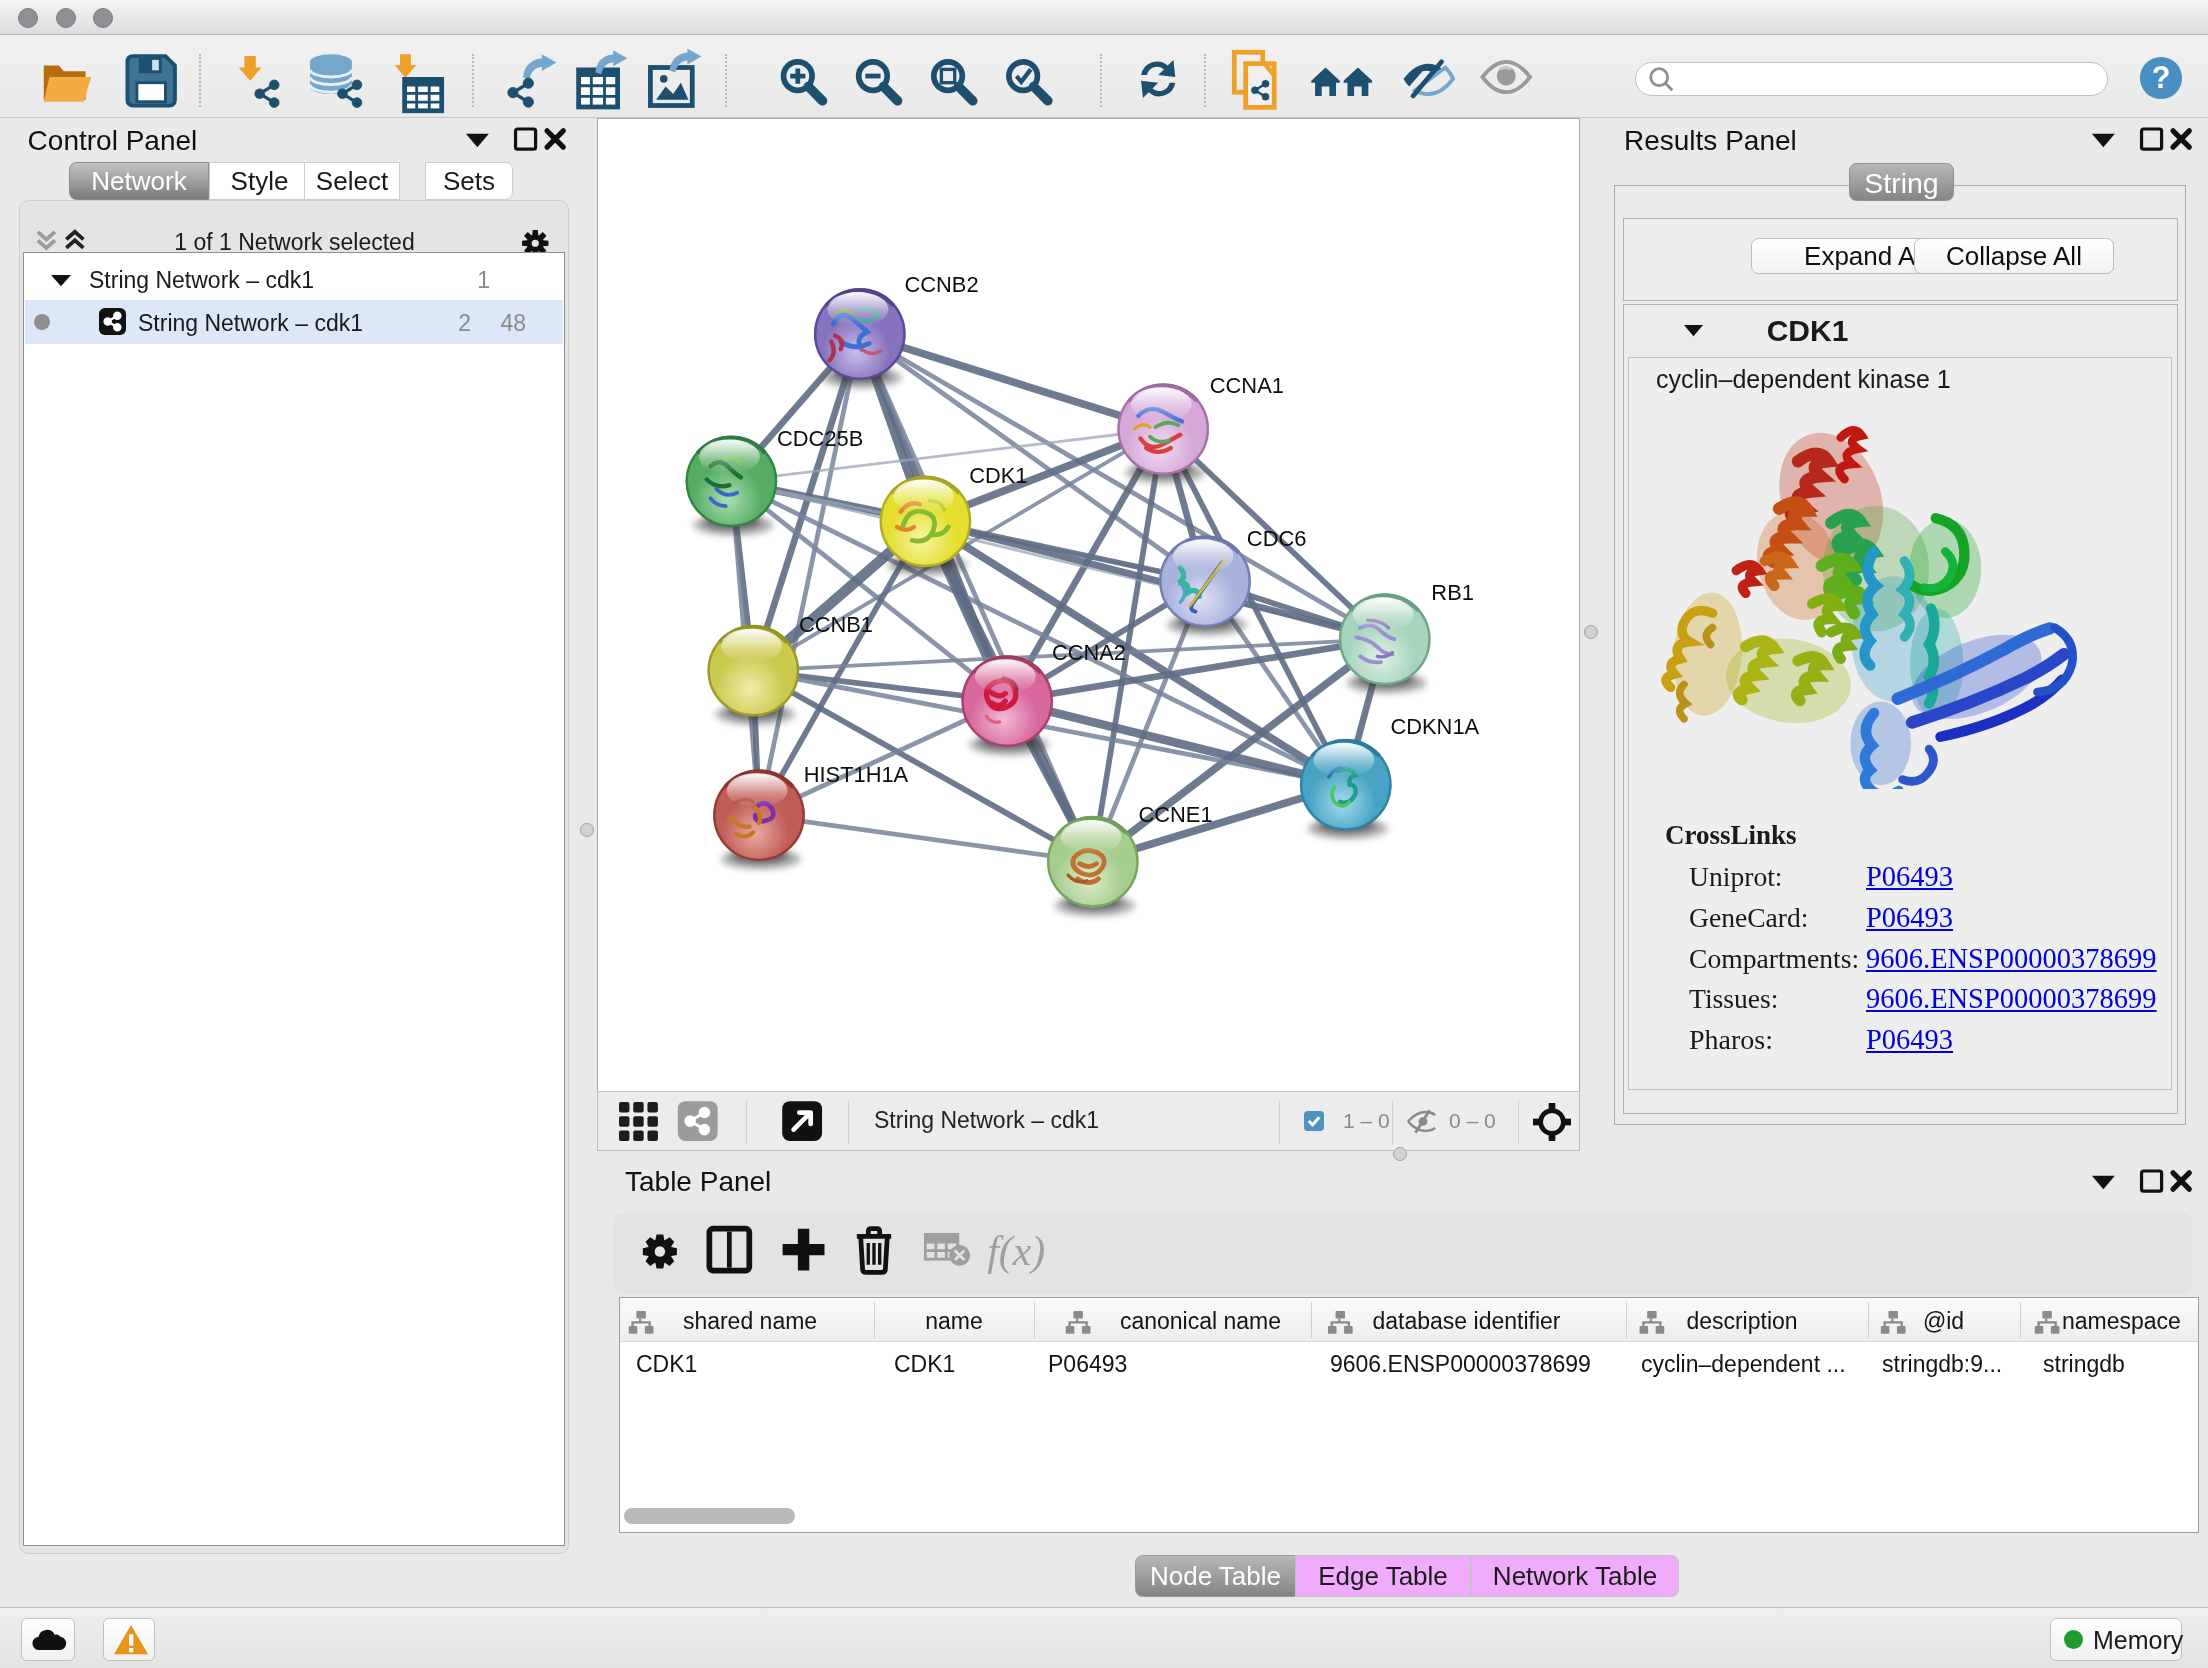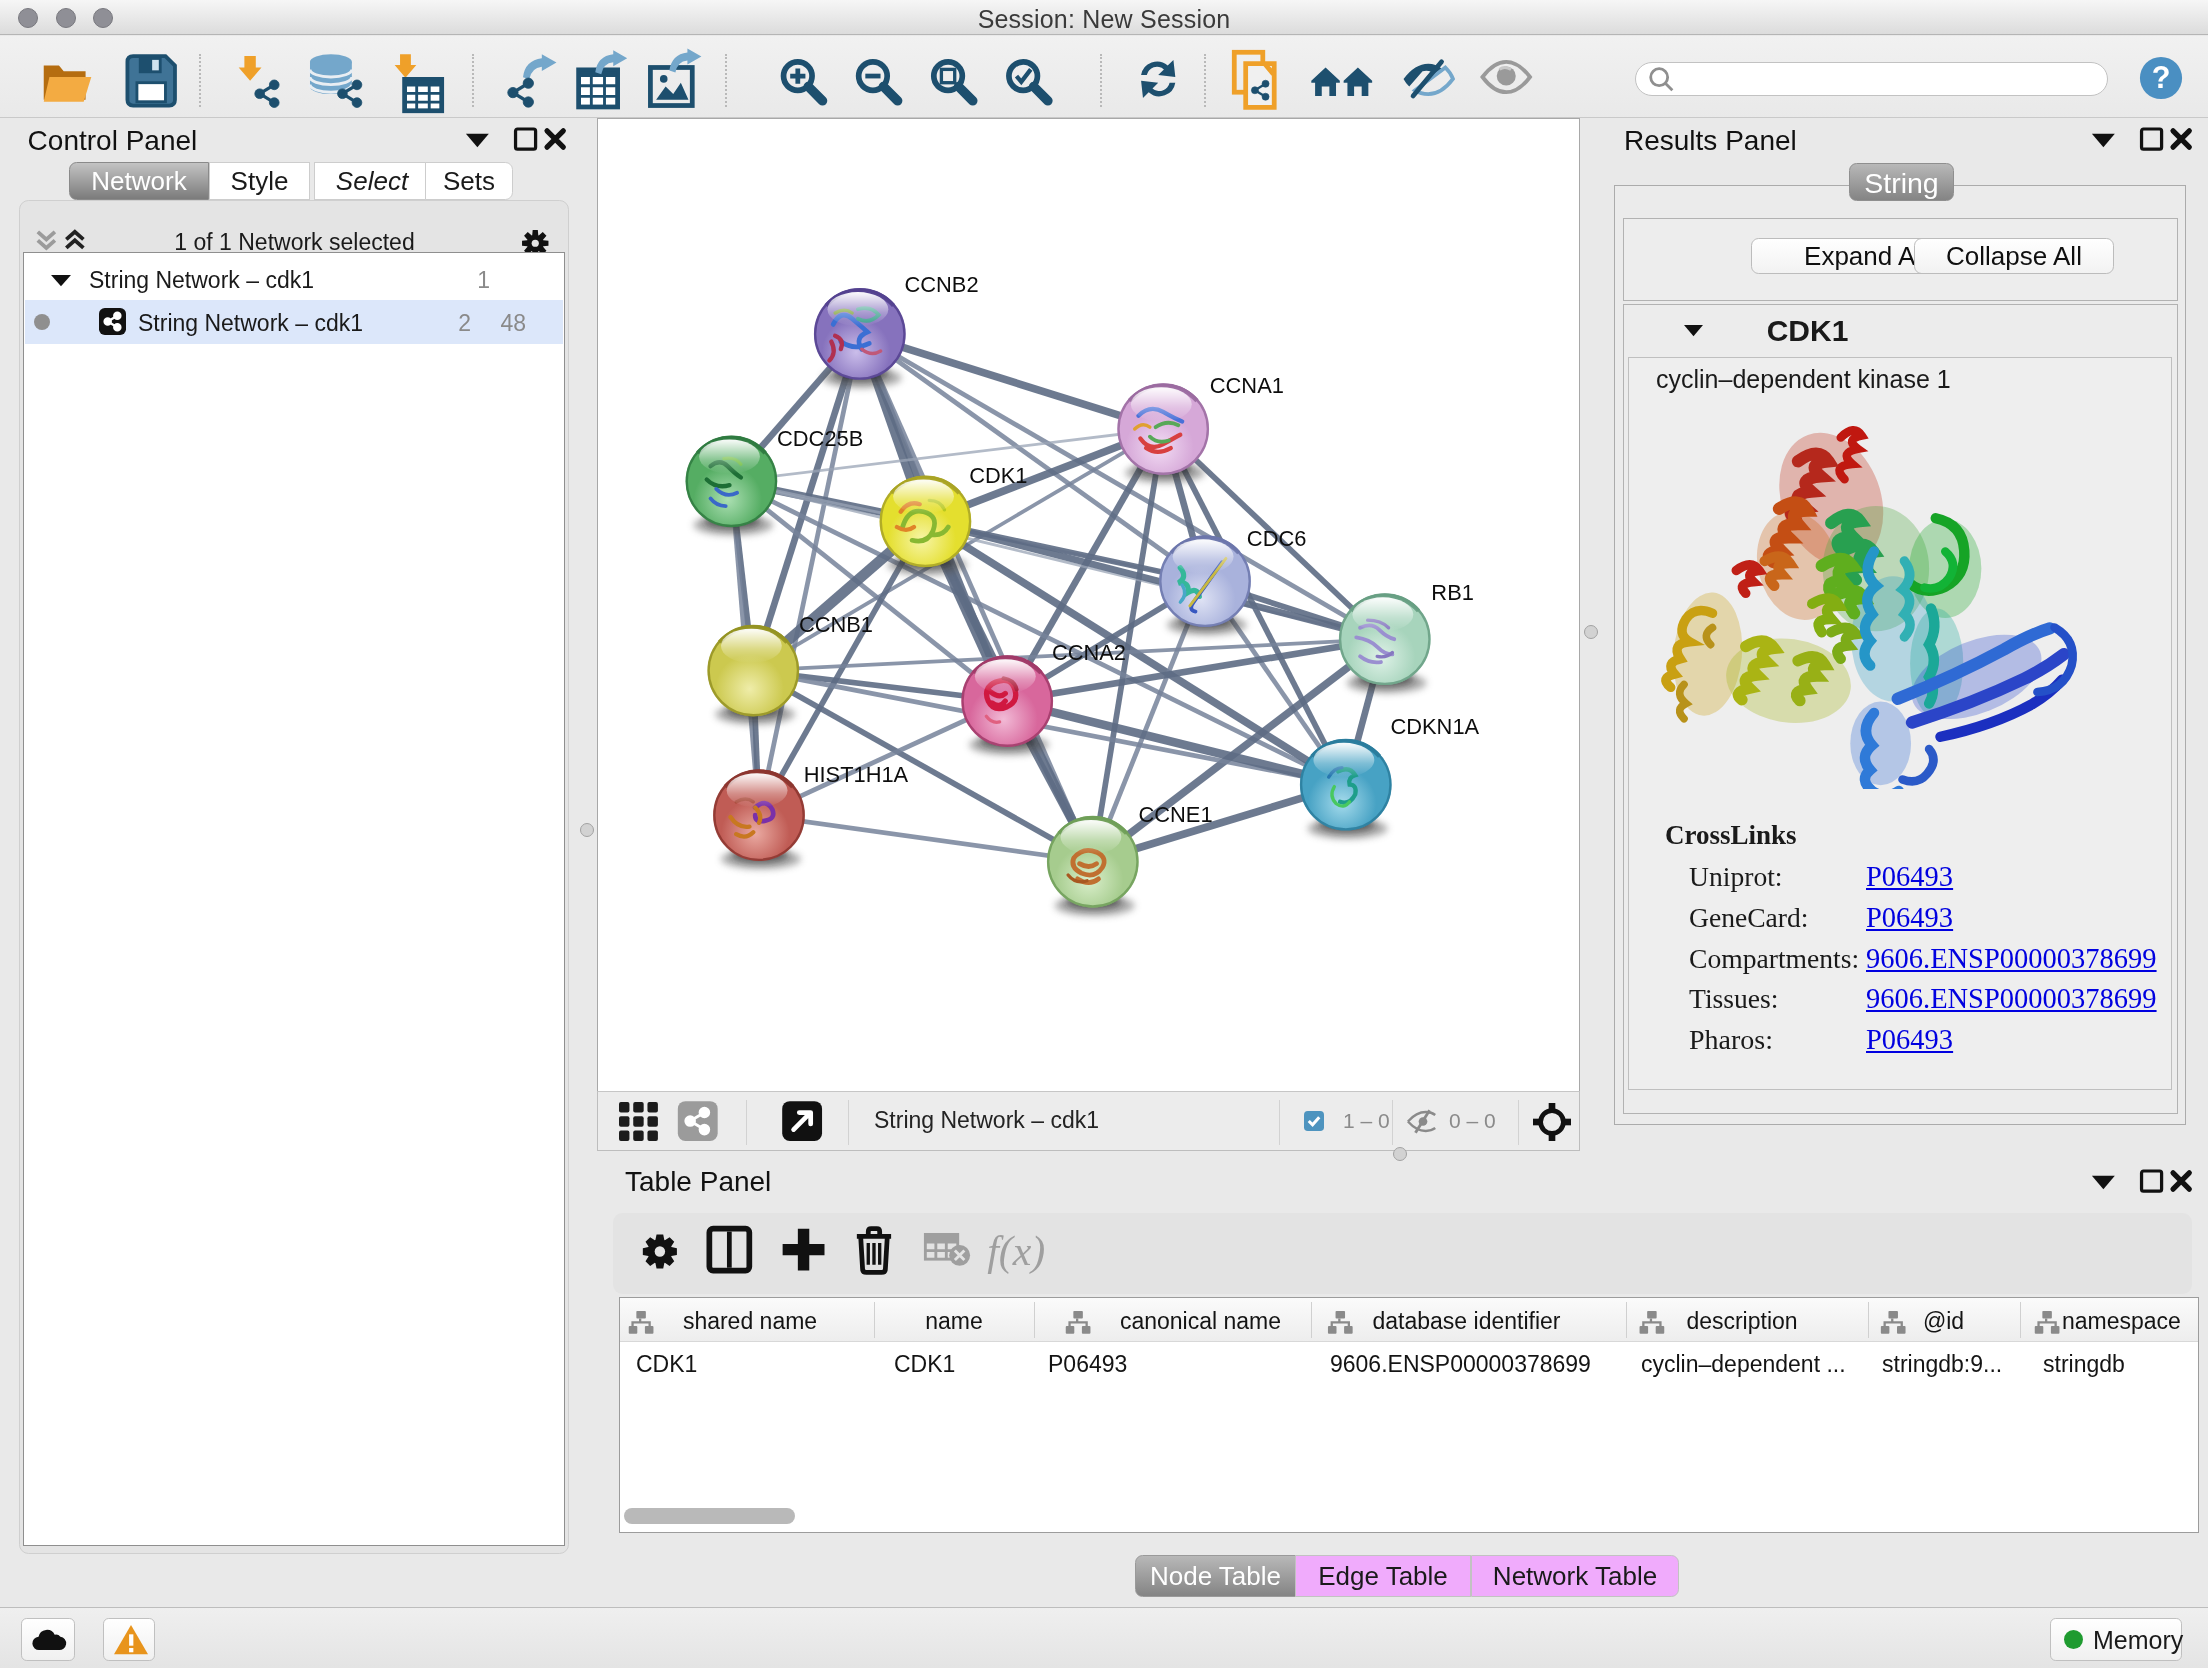--- a/index.html
+++ b/index.html
@@ -44,21 +44,20 @@
 .serif { font-family:"Liberation Serif",serif; }
 .link { color:#0000e0; text-decoration:underline; font-size:28.5px !important; }
 .splitdot { width:14.3px; height:14.3px; border-radius:50%; background:#d2d2d2; border:1px solid #a2a2a2; }
 </style></head>
 <body>
 
 <div id="titlebar" class="abs">
   <div class="tl abs" style="left:18px;"></div>
   <div class="tl abs" style="left:56px;"></div>
   <div class="tl abs" style="left:93px;"></div>
-  <div id="title" class="abs">Session: New Session</div>
 </div>
 
 <div id="toolbar" class="abs">
 <svg class="abs" style="left:0;top:0" width="2208" height="82" viewBox="0 0 2322 86">
 <g transform="translate(0,7)">
 <g transform="translate(44,16)">
 <path d="M2,8 L18,8 L23,14 L46,14 L46,44 L2,44 Z" fill="#b56d10"></path>
 <path d="M8,20 L52,20 L44,46 L2,46 Z" fill="#f3ab42"></path>
 </g>
 <g transform="translate(134,14)">
@@ -188,21 +187,21 @@
 
 <div class="abs ptitle" style="left:27.6px;top:125px;">Control Panel</div>
 <svg class="abs" style="left:464px;top:127px" width="105" height="25" viewBox="0 0 110 26">
  <path d="M2,7 L26,7 L14,21 Z" fill="#111"></path>
  <rect x="54" y="2" width="21" height="21" fill="none" stroke="#111" stroke-width="3.4" rx="2"></rect>
  <path d="M87,4 L104,21 M104,4 L87,21" stroke="#111" stroke-width="5.5" stroke-linecap="round"></path>
 </svg>
 
 <div class="tab tabsel abs" style="left:69px;width:140px;border-radius:7.6px 0 0 7.6px;">Network</div>
 <div class="tab abs" style="left:209px;width:101px;">Style</div>
-<div class="tab abs" style="left:314px;width:116px;font-style:italic;">Select</div>
+<div class="tab abs" style="left:304px;width:96px;">Select</div>
 <div class="tab abs" style="left:425px;width:88px;border-radius:0 7.6px 7.6px 0;">Sets</div>
 
 <div class="abs" style="left:19px;top:200px;width:550px;height:1354px;background:#e4e4e4;border:1px solid #cfcfcf;border-radius:9.5px;"></div>
 <svg class="abs" style="left:34px;top:228px" width="57" height="28.5" viewBox="0 0 60 30">
  <path d="M4,4 L13,12 L22,4 M4,13 L13,21 L22,13" fill="none" stroke="#9b9b9b" stroke-width="4"></path>
  <path d="M34,12 L43,4 L52,12 M34,21 L43,13 L52,21" fill="none" stroke="#222" stroke-width="4"></path>
 </svg>
 <div class="abs" style="left:114px;top:229px;width:361px;text-align:center;font-size:23px;">1 of 1 Network selected</div>
 <svg class="abs" style="left:521px;top:229px" width="28.5" height="28.5" viewBox="0 0 30 30">
     <polygon points="23.4,11.8 28.9,12.3 28.9,17.7 23.4,18.2 23.2,18.7 26.8,22.9 22.9,26.8 18.7,23.2 18.2,23.4 17.7,28.9 12.3,28.9 11.8,23.4 11.3,23.2 7.1,26.8 3.2,22.9 6.8,18.7 6.6,18.2 1.1,17.7 1.1,12.3 6.6,11.8 6.8,11.3 3.2,7.1 7.1,3.2 11.3,6.8 11.8,6.6 12.3,1.1 17.7,1.1 18.2,6.6 18.7,6.8 22.9,3.2 26.8,7.1 23.2,11.3" fill="#111"></polygon>

